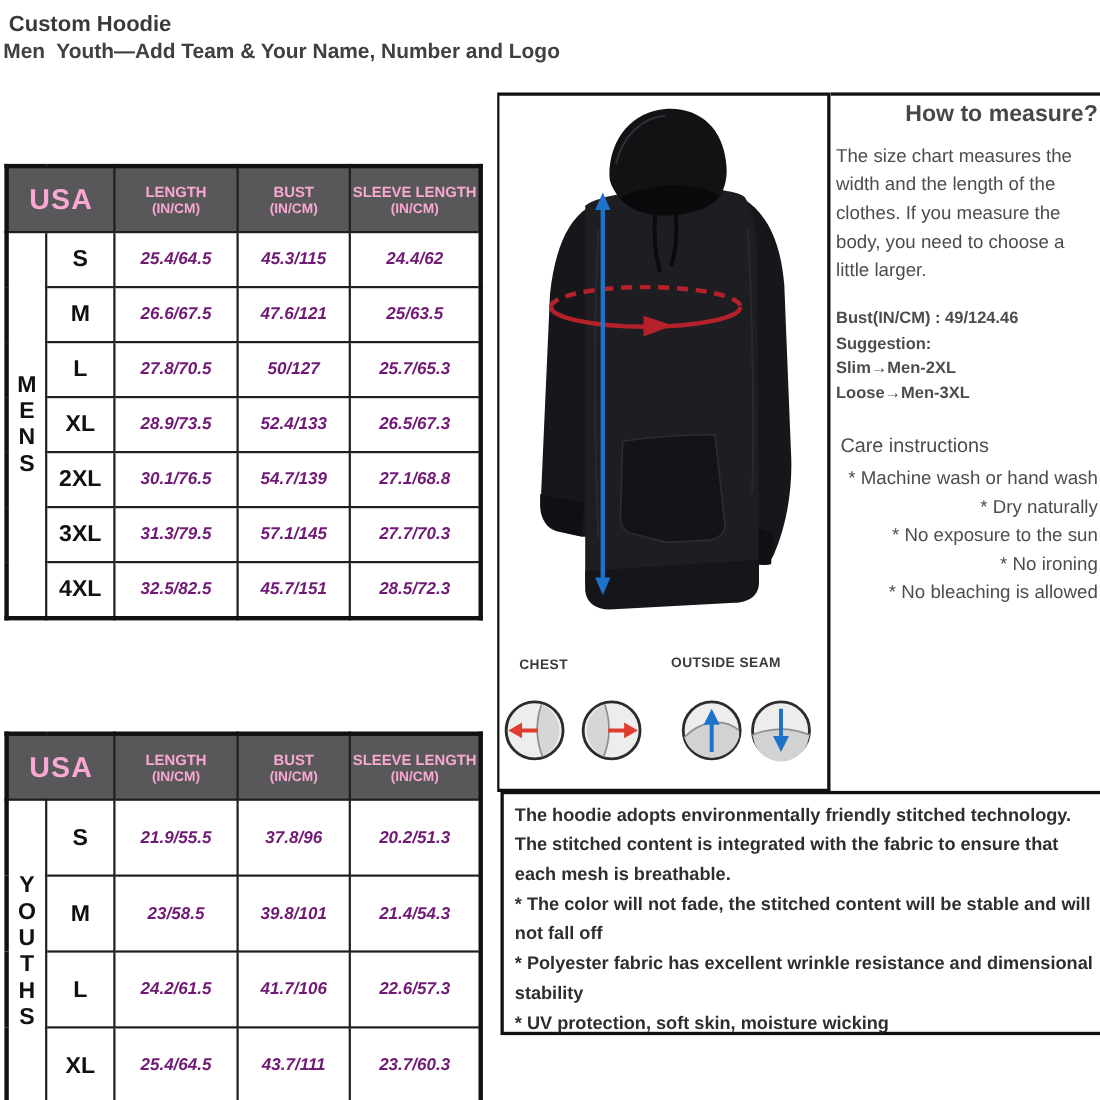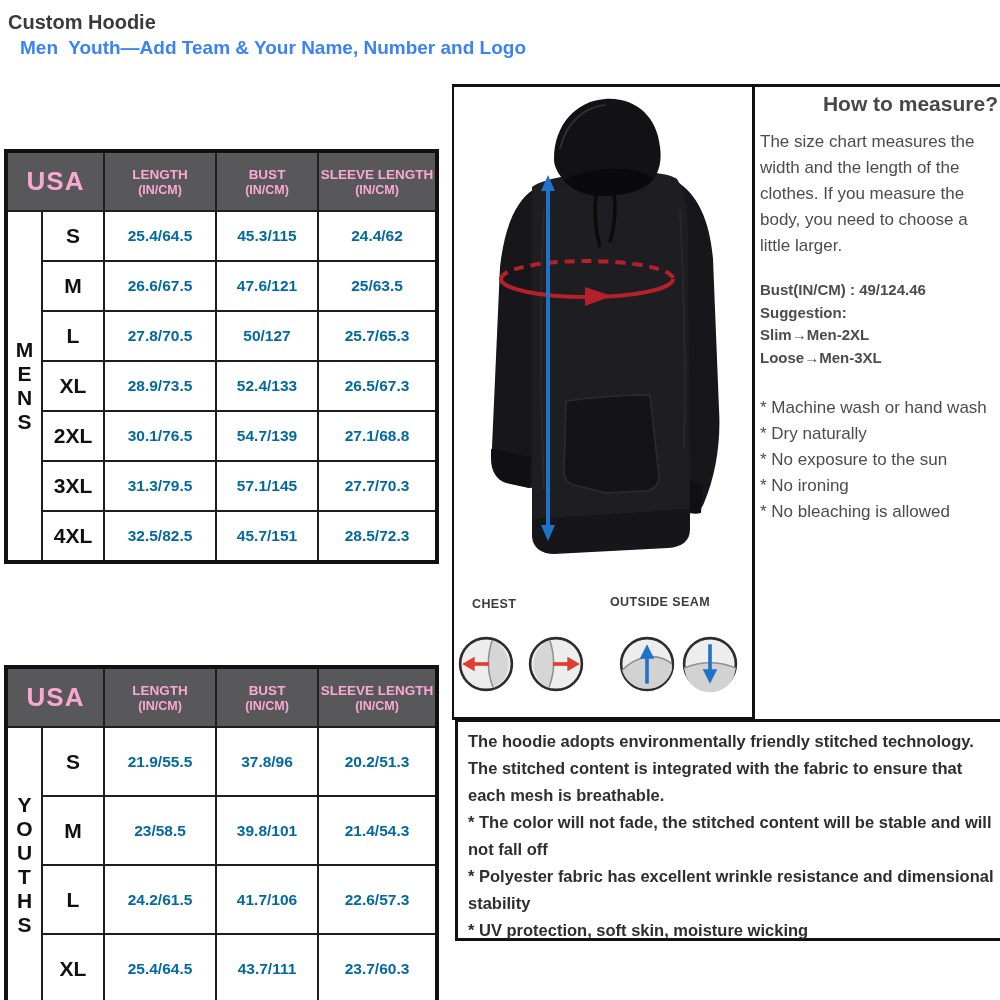--- a/index.html
+++ b/index.html
@@ -1,33 +1,33 @@
 <!DOCTYPE html>
 <html><head>
 <meta charset="utf-8">
 <style>
   html,body{margin:0;padding:0;background:#fff;}
   .canvas{position:relative;width:1000px;height:1000px;background:#ffffff;overflow:hidden;
           font-family:"Liberation Sans",sans-serif;color:#333;}
 
   
   .page-title{position:absolute;left:8px;top:11px;font-size:20px;font-weight:bold;color:#3a3a3a;}
-  .page-subtitle{position:absolute;left:20px;top:37px;font-size:19px;font-weight:600;color:#3b82f6;white-space:pre;}
+  .page-subtitle{position:absolute;left:3px;top:37px;font-size:19px;font-weight:600;color:#404040;white-space:pre;}
 
   
   table.size-table{position:absolute;border-collapse:collapse;table-layout:fixed;
                    border:4px solid #111;background:#fff;}
   .size-table th,.size-table td{border:2px solid #1e1e1e;text-align:center;vertical-align:middle;padding:0;}
   .size-table th{background:#58585a;color:#f9a8d4;}
   .usa-cell{font-size:26px;font-weight:bold;letter-spacing:1px;}
   .col-head .h-label{font-size:13.5px;font-weight:bold;line-height:17px;}
   .col-head .h-unit{font-size:12.5px;font-weight:bold;line-height:15px;}
   .group-cell{font-size:21px;font-weight:bold;line-height:24px;color:#111;}
   .size-cell{font-size:21px;font-weight:bold;color:#111;}
-  .num-cell{font-size:15.5px;font-weight:bold;color:#0369a1;}
+  .num-cell{font-size:15.5px;font-weight:bold;color:#701a75;font-style:italic;}
   #mens-table{left:4px;top:149px;width:431px;}
   #mens-table th{height:57px;}
   #mens-table td{height:48px;}
   #youth-table{left:4px;top:665px;width:431px;}
   #youth-table th{height:57px;}
   #youth-table td{height:67px;}
 
   
   .hoodie-panel{position:absolute;left:452px;top:84px;width:303px;height:636px;
                 border:3px solid #111;border-left-width:2px;box-sizing:border-box;background:#fff;}
@@ -38,21 +38,21 @@
   #seam-label{left:156px;top:508px;width:140px;}
   .mcircle{position:absolute;top:548px;}
   .top-rule{position:absolute;left:755px;top:84px;width:245px;height:3px;background:#111;}
 
   
   .measure-col{position:absolute;left:760px;top:92px;width:238px;color:#4c4c4c;}
   .measure-heading{font-size:21px;font-weight:bold;color:#474747;text-align:right;margin:0 0 13px 0;}
   .measure-body{font-size:17px;line-height:26px;margin:0 0 20px 0;}
   .example-block{font-size:15px;font-weight:bold;line-height:22.5px;margin:0 0 26px 0;}
   .care-heading{font-size:18px;margin:0 0 6px 4px;}
-  .care-list{font-size:17px;line-height:26px;}
+  .care-list{font-size:17px;line-height:26px;text-align:right;}
 
   
   .features-box{position:absolute;left:455px;top:719px;width:560px;height:222px;
                 border:3px solid #111;box-sizing:border-box;padding:6px 10px;
                 font-size:16.5px;font-weight:600;color:#2e2e2e;line-height:27px;}
   .features-box p{margin:0;}
 </style>
 </head>
 <body>
 
@@ -263,20 +263,21 @@
 
   <div class="measure-col">
     <h2 class="measure-heading">How to measure?</h2>
     <p class="measure-body">The size chart measures the width and the length of the clothes.  If you measure the body, you need to choose a little larger.</p>
     <div class="example-block">
       <div>Bust(IN/CM) : 49/124.46</div>
       <div>Suggestion:</div>
       <div>Slim→Men-2XL</div>
       <div>Loose→Men-3XL</div>
     </div>
+    <div class="care-heading">Care instructions</div>
     <div class="care-list">
       <div>* Machine wash or hand wash</div>
       <div>* Dry naturally</div>
       <div>* No exposure to the sun</div>
       <div>* No ironing</div>
       <div>* No bleaching is allowed</div>
     </div>
   </div>
 
   <div class="features-box">

